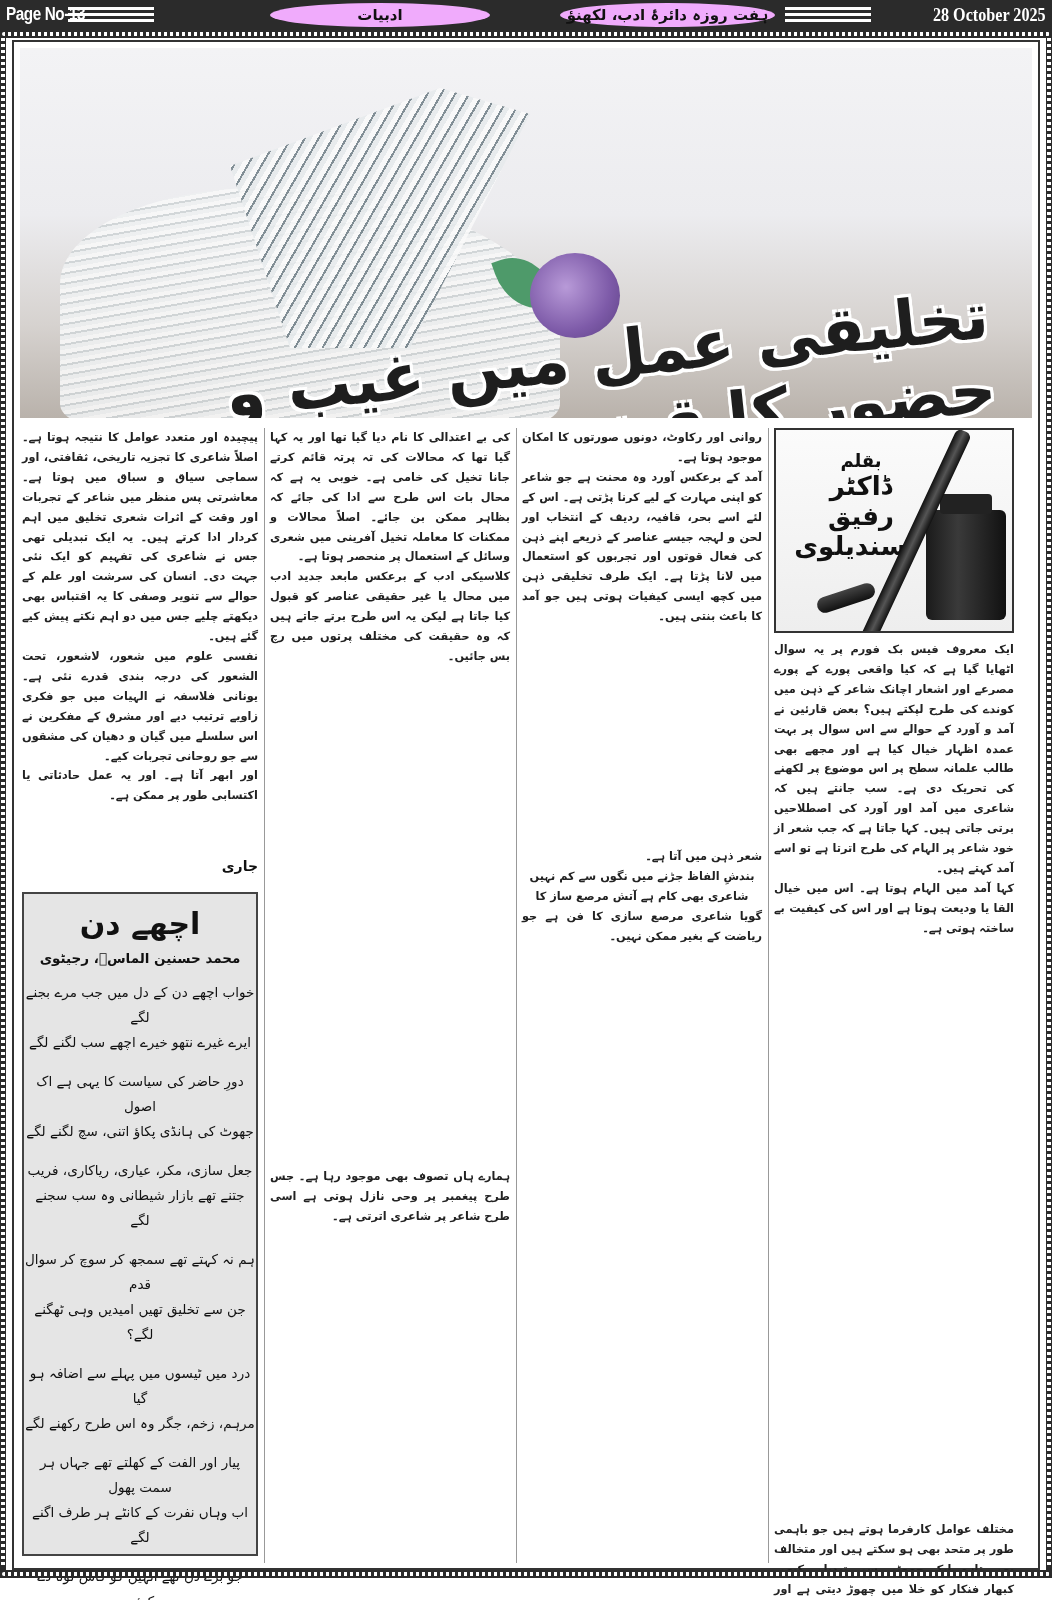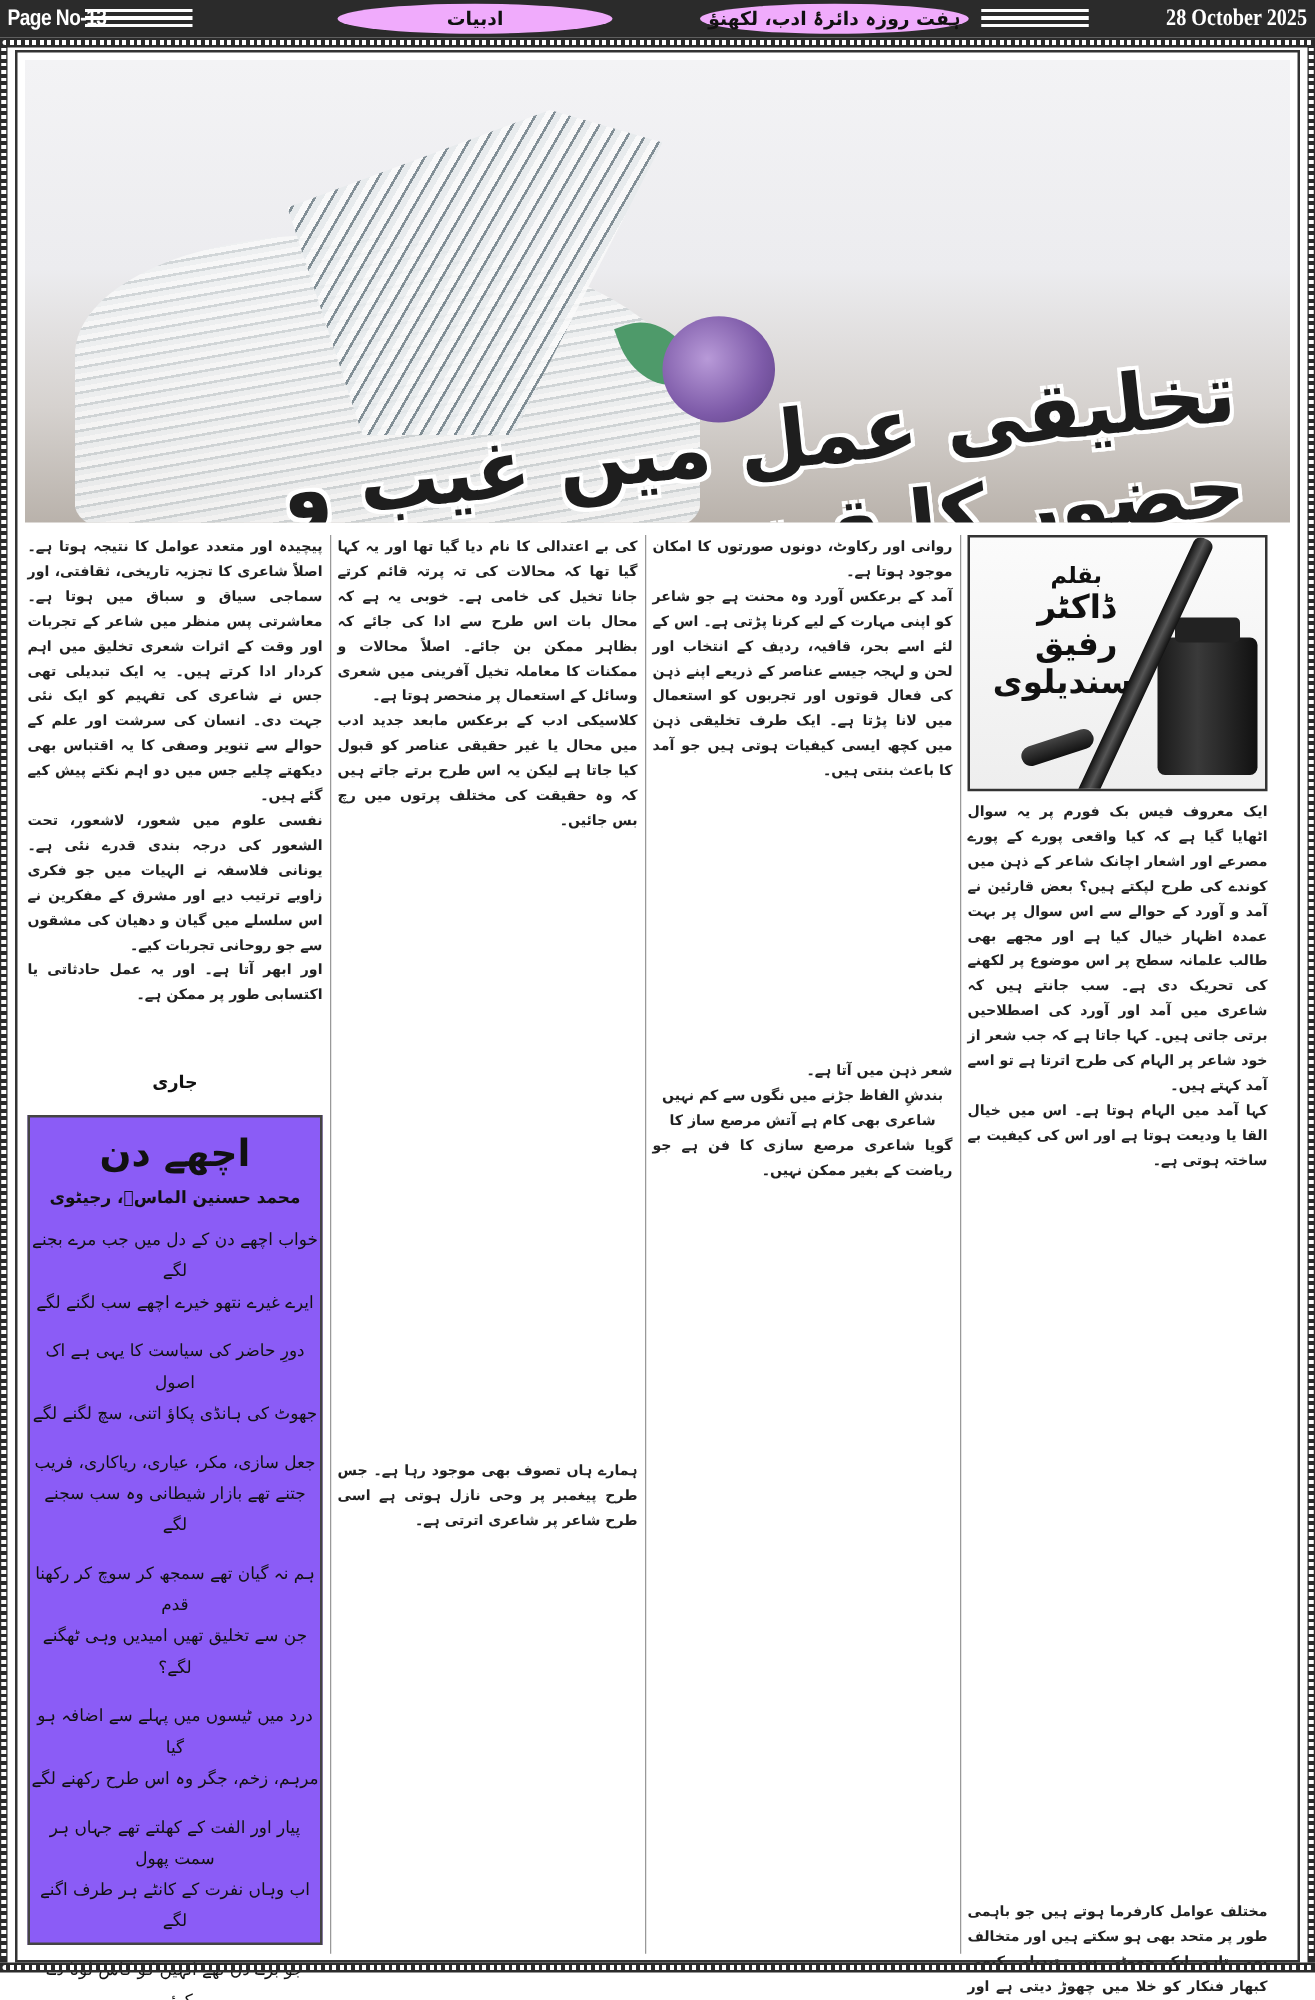--- a/index.html
+++ b/index.html
@@ -34,26 +34,26 @@
   
   .author{position:absolute;left:774px;top:428px;width:240px;height:205px;border:2px solid #333;box-sizing:border-box;background:linear-gradient(180deg,#fbfbfb,#eeeeee);overflow:hidden;}
   .author .byline{position:absolute;left:40px;top:20px;width:90px;text-align:center;direction:rtl;}
   .author .bql{font-size:18px;font-weight:bold;}
   .author .aname{font-size:26px;font-weight:bold;line-height:30px;}
   .author .pen{position:absolute;left:130px;top:-10px;width:16px;height:240px;background:linear-gradient(90deg,#111,#555,#111);transform:rotate(25deg);border-radius:6px;}
   .author .ink{position:absolute;left:150px;top:80px;width:80px;height:110px;background:linear-gradient(90deg,#1a1a1a,#3a3a3a 40%,#111);border-radius:6px;}
   .author .ink::before{content:"";position:absolute;left:14px;top:-16px;width:52px;height:20px;background:#222;border-radius:4px;}
   .author .cap{position:absolute;left:40px;top:160px;width:60px;height:16px;background:linear-gradient(180deg,#444,#111);border-radius:8px;transform:rotate(-18deg);}
   
-  .poem{position:absolute;left:22px;top:892px;width:236px;height:664px;border:2px solid #444;box-sizing:border-box;background:#8b5cf6;direction:rtl;text-align:center;}
+  .poem{position:absolute;left:22px;top:892px;width:236px;height:664px;border:2px solid #444;box-sizing:border-box;background:#e5e5e5;direction:rtl;text-align:center;}
   .poem .ptitle{font-size:30px;font-weight:bold;margin-top:10px;line-height:40px;}
   .poem .pauthor{font-size:13.5px;font-weight:bold;margin-top:6px;}
   .poem .stanza{margin-top:14px;}
   .poem .line{font-size:13.5px;line-height:25px;}
-  .jari{position:absolute;left:22px;top:858px;width:236px;direction:rtl;text-align:center;font-weight:bold;font-size:14px;}
+  .jari{position:absolute;left:22px;top:858px;width:236px;direction:rtl;text-align:right;font-weight:bold;font-size:14px;}
 </style>
 </head>
 <body>
 
 <div class="hdr">
   <span class="page-no">Page No-13</span>
   <span class="lines" style="left:68px"></span>
   <span class="pill" style="left:270px;width:220px">ادبیات</span>
   <span class="pill" style="left:560px;width:215px">ہفت روزہ دائرۂ ادب، لکھنؤ</span>
   <span class="lines" style="left:785px"></span>
@@ -124,21 +124,21 @@
       </div>
       <div class="stanza">
         <div class="line">دورِ حاضر کی سیاست کا یہی ہے اک اصول</div>
         <div class="line">جھوٹ کی ہانڈی پکاؤ اتنی، سچ لگنے لگے</div>
       </div>
       <div class="stanza">
         <div class="line">جعل سازی، مکر، عیاری، ریاکاری، فریب</div>
         <div class="line">جتنے تھے بازار شیطانی وہ سب سجنے لگے</div>
       </div>
       <div class="stanza">
-        <div class="line">ہم نہ گیان تھے سمجھ کر سوچ کر رکھنا قدم</div>
+        <div class="line">ہم نہ کہتے تھے سمجھ کر سوچ کر سوال قدم</div>
         <div class="line">جن سے تخلیق تھیں امیدیں وہی ٹھگنے لگے؟</div>
       </div>
       <div class="stanza">
         <div class="line">درد میں ٹیسوں میں پہلے سے اضافہ ہو گیا</div>
         <div class="line">مرہم، زخم، جگر وہ اس طرح رکھنے لگے</div>
       </div>
       <div class="stanza">
         <div class="line">پیار اور الفت کے کھلتے تھے جہاں ہر سمت پھول</div>
         <div class="line">اب وہاں نفرت کے کانٹے ہر طرف اگنے لگے</div>
       </div>

